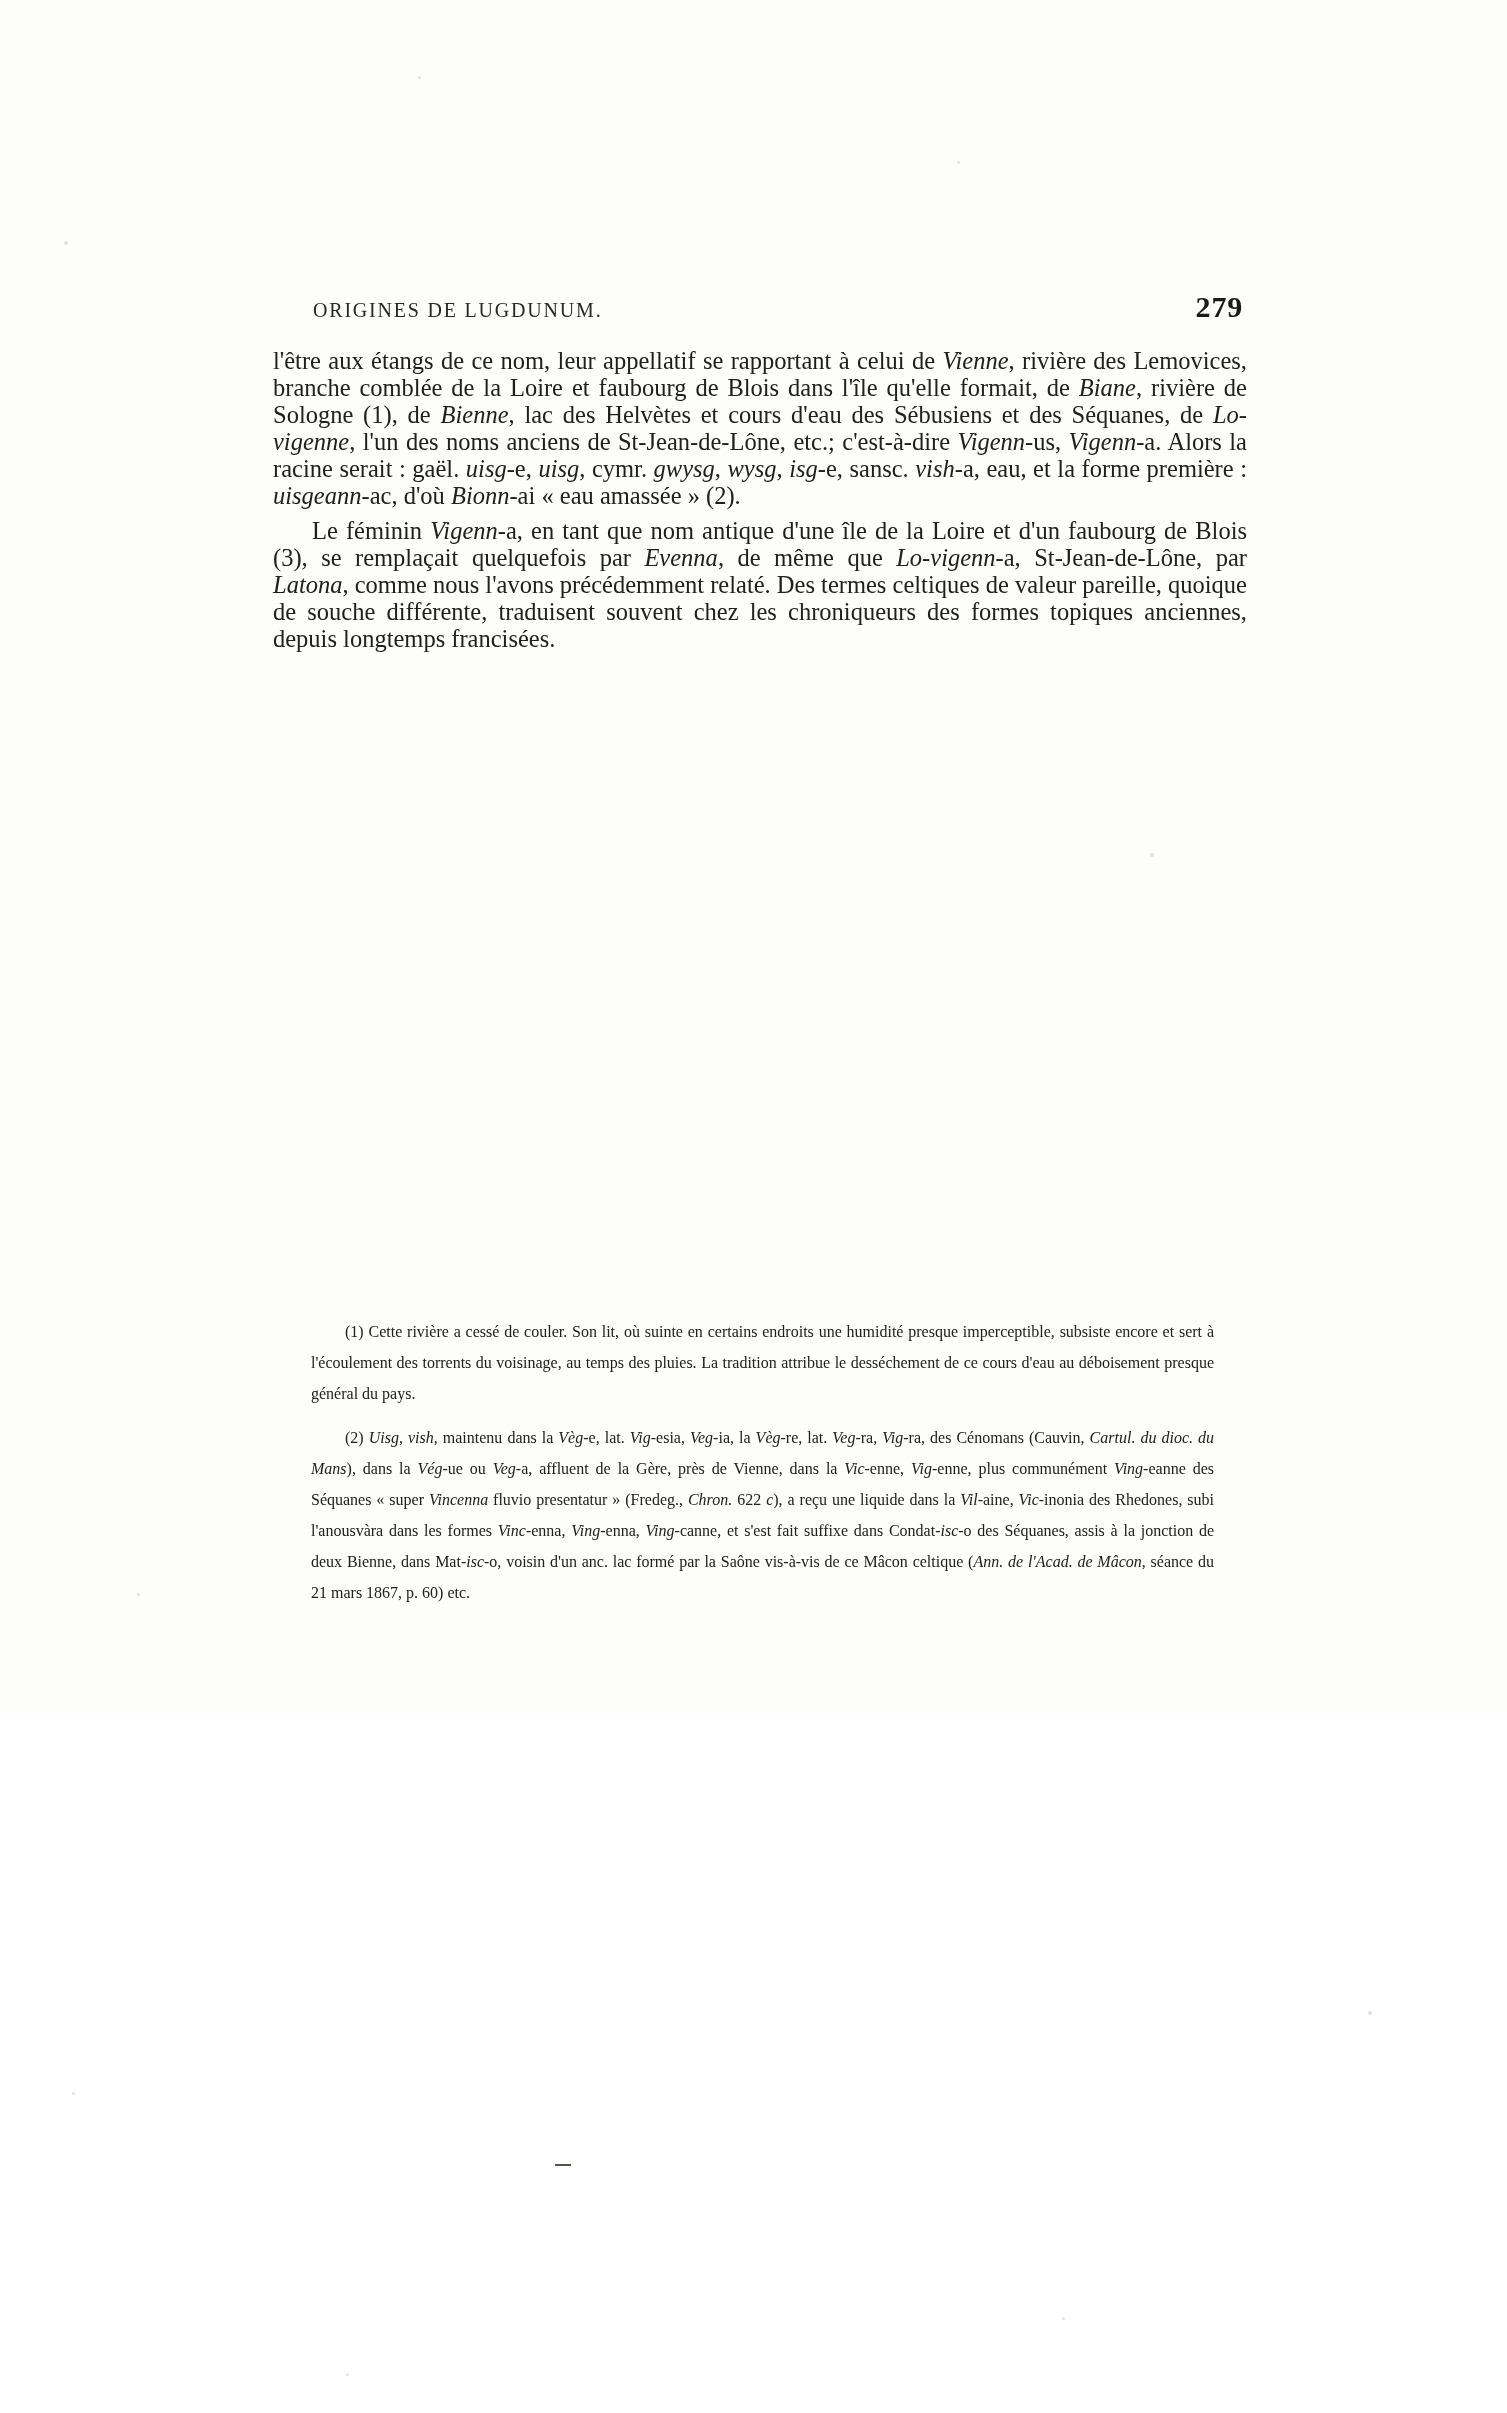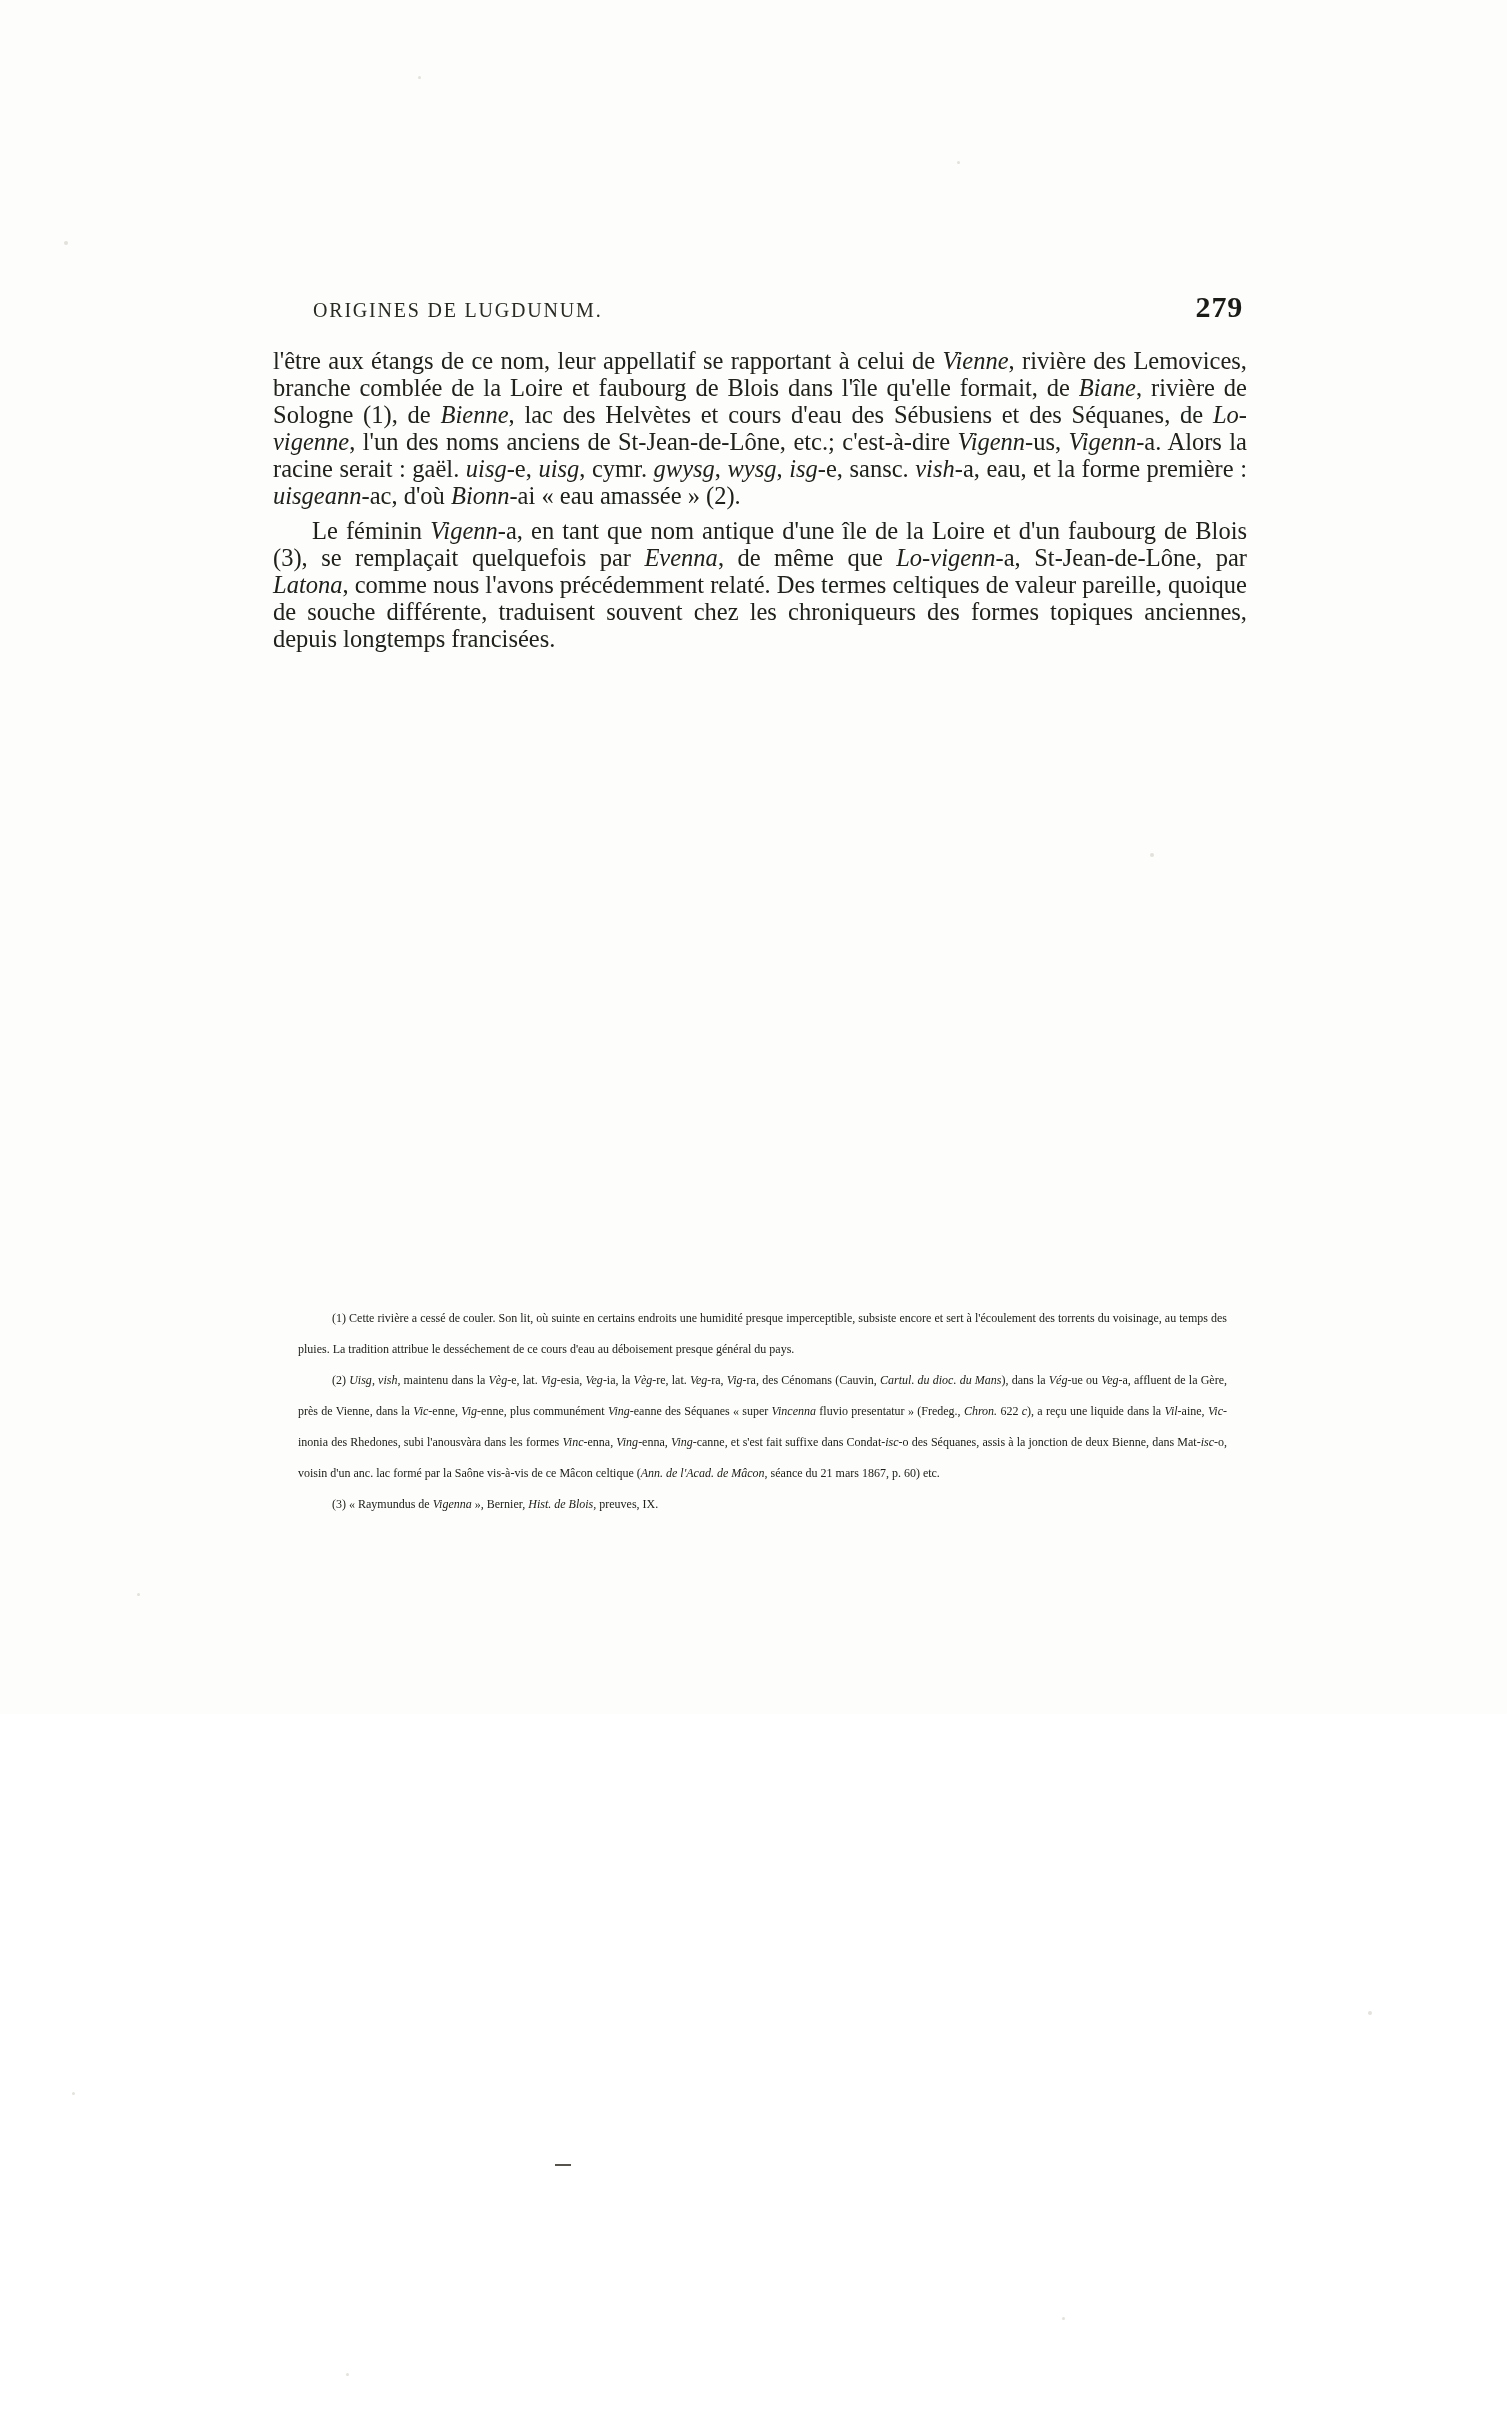--- a/index.html
+++ b/index.html
@@ -73,22 +73,22 @@
   }
   i { font-style: italic; }
 
   .footnotes {
     position: absolute;
     left: 298px;
     top: 1303px;
     width: 929px;
   }
   .footnotes p {
-    margin: 0;
-    font-size: 12px;
+    margin: 13px;
+    font-size: 16px;
     line-height: 31px;
     text-align: justify;
     color: #20201c;
   }
   .footnotes p.fn {
     text-indent: 34px;
   }
   .tiny-dash {
     position: absolute;
     left: 555px;
@@ -122,18 +122,17 @@
 
     <div class="body-text">
       <p>l'être aux étangs de ce nom, leur appellatif se rapportant à celui de <i>Vienne</i>, rivière des Lemovices, branche comblée de la Loire et faubourg de Blois dans l'île qu'elle formait, de <i>Biane</i>, rivière de Sologne (1), de <i>Bienne</i>, lac des Helvètes et cours d'eau des Sébusiens et des Séquanes, de <i>Lo-vigenne</i>, l'un des noms anciens de St-Jean-de-Lône, etc.; c'est-à-dire <i>Vigenn</i>-us, <i>Vigenn</i>-a. Alors la racine serait : gaël. <i>uisg</i>-e, <i>uisg</i>, cymr. <i>gwysg</i>, <i>wysg</i>, <i>isg</i>-e, sansc. <i>vish</i>-a, eau, et la forme première : <i>uisgeann</i>-ac, d'où <i>Bionn</i>-ai « eau amassée » (2).</p>
       <p class="indent">Le féminin <i>Vigenn</i>-a, en tant que nom antique d'une île de la Loire et d'un faubourg de Blois (3), se remplaçait quelquefois par <i>Evenna</i>, de même que <i>Lo-vigenn</i>-a, St-Jean-de-Lône, par <i>Latona</i>, comme nous l'avons précédemment relaté. Des termes celtiques de valeur pareille, quoique de souche différente, traduisent souvent chez les chroniqueurs des formes topiques anciennes, depuis longtemps francisées.</p>
     </div>
   </div>
 
   <div class="footnotes">
     <p class="fn">(1) Cette rivière a cessé de couler. Son lit, où suinte en certains endroits une humidité presque imperceptible, subsiste encore et sert à l'écoulement des torrents du voisinage, au temps des pluies. La tradition attribue le desséchement de ce cours d'eau au déboisement presque général du pays.</p>
     <p class="fn">(2) <i>Uisg</i>, <i>vish</i>, maintenu dans la <i>Vèg</i>-e, lat. <i>Vig</i>-esia, <i>Veg</i>-ia, la <i>Vèg</i>-re, lat. <i>Veg</i>-ra, <i>Vig</i>-ra, des Cénomans (Cauvin, <i>Cartul. du dioc. du Mans</i>), dans la <i>Vég</i>-ue ou <i>Veg</i>-a, affluent de la Gère, près de Vienne, dans la <i>Vic</i>-enne, <i>Vig</i>-enne, plus communément <i>Ving</i>-eanne des Séquanes « super <i>Vincenna</i> fluvio presentatur » (Fredeg., <i>Chron.</i> 622 <i>c</i>), a reçu une liquide dans la <i>Vil</i>-aine, <i>Vic</i>-inonia des Rhedones, subi l'anousvàra dans les formes <i>Vinc</i>-enna, <i>Ving</i>-enna, <i>Ving</i>-canne, et s'est fait suffixe dans Condat-<i>isc</i>-o des Séquanes, assis à la jonction de deux Bienne, dans Mat-<i>isc</i>-o, voisin d'un anc. lac formé par la Saône vis-à-vis de ce Mâcon celtique (<i>Ann. de l'Acad. de Mâcon</i>, séance du 21 mars 1867, p. 60) etc.</p>
-    <p class="fn">(3) « Raymundus de <i>Vigenna</i> », Bernier, <i>Hist. de Blois</i>, preuves, IX.</p>
   </div>
 
   <div class="tiny-dash"></div>
 </div>
 
 
 </body></html>

